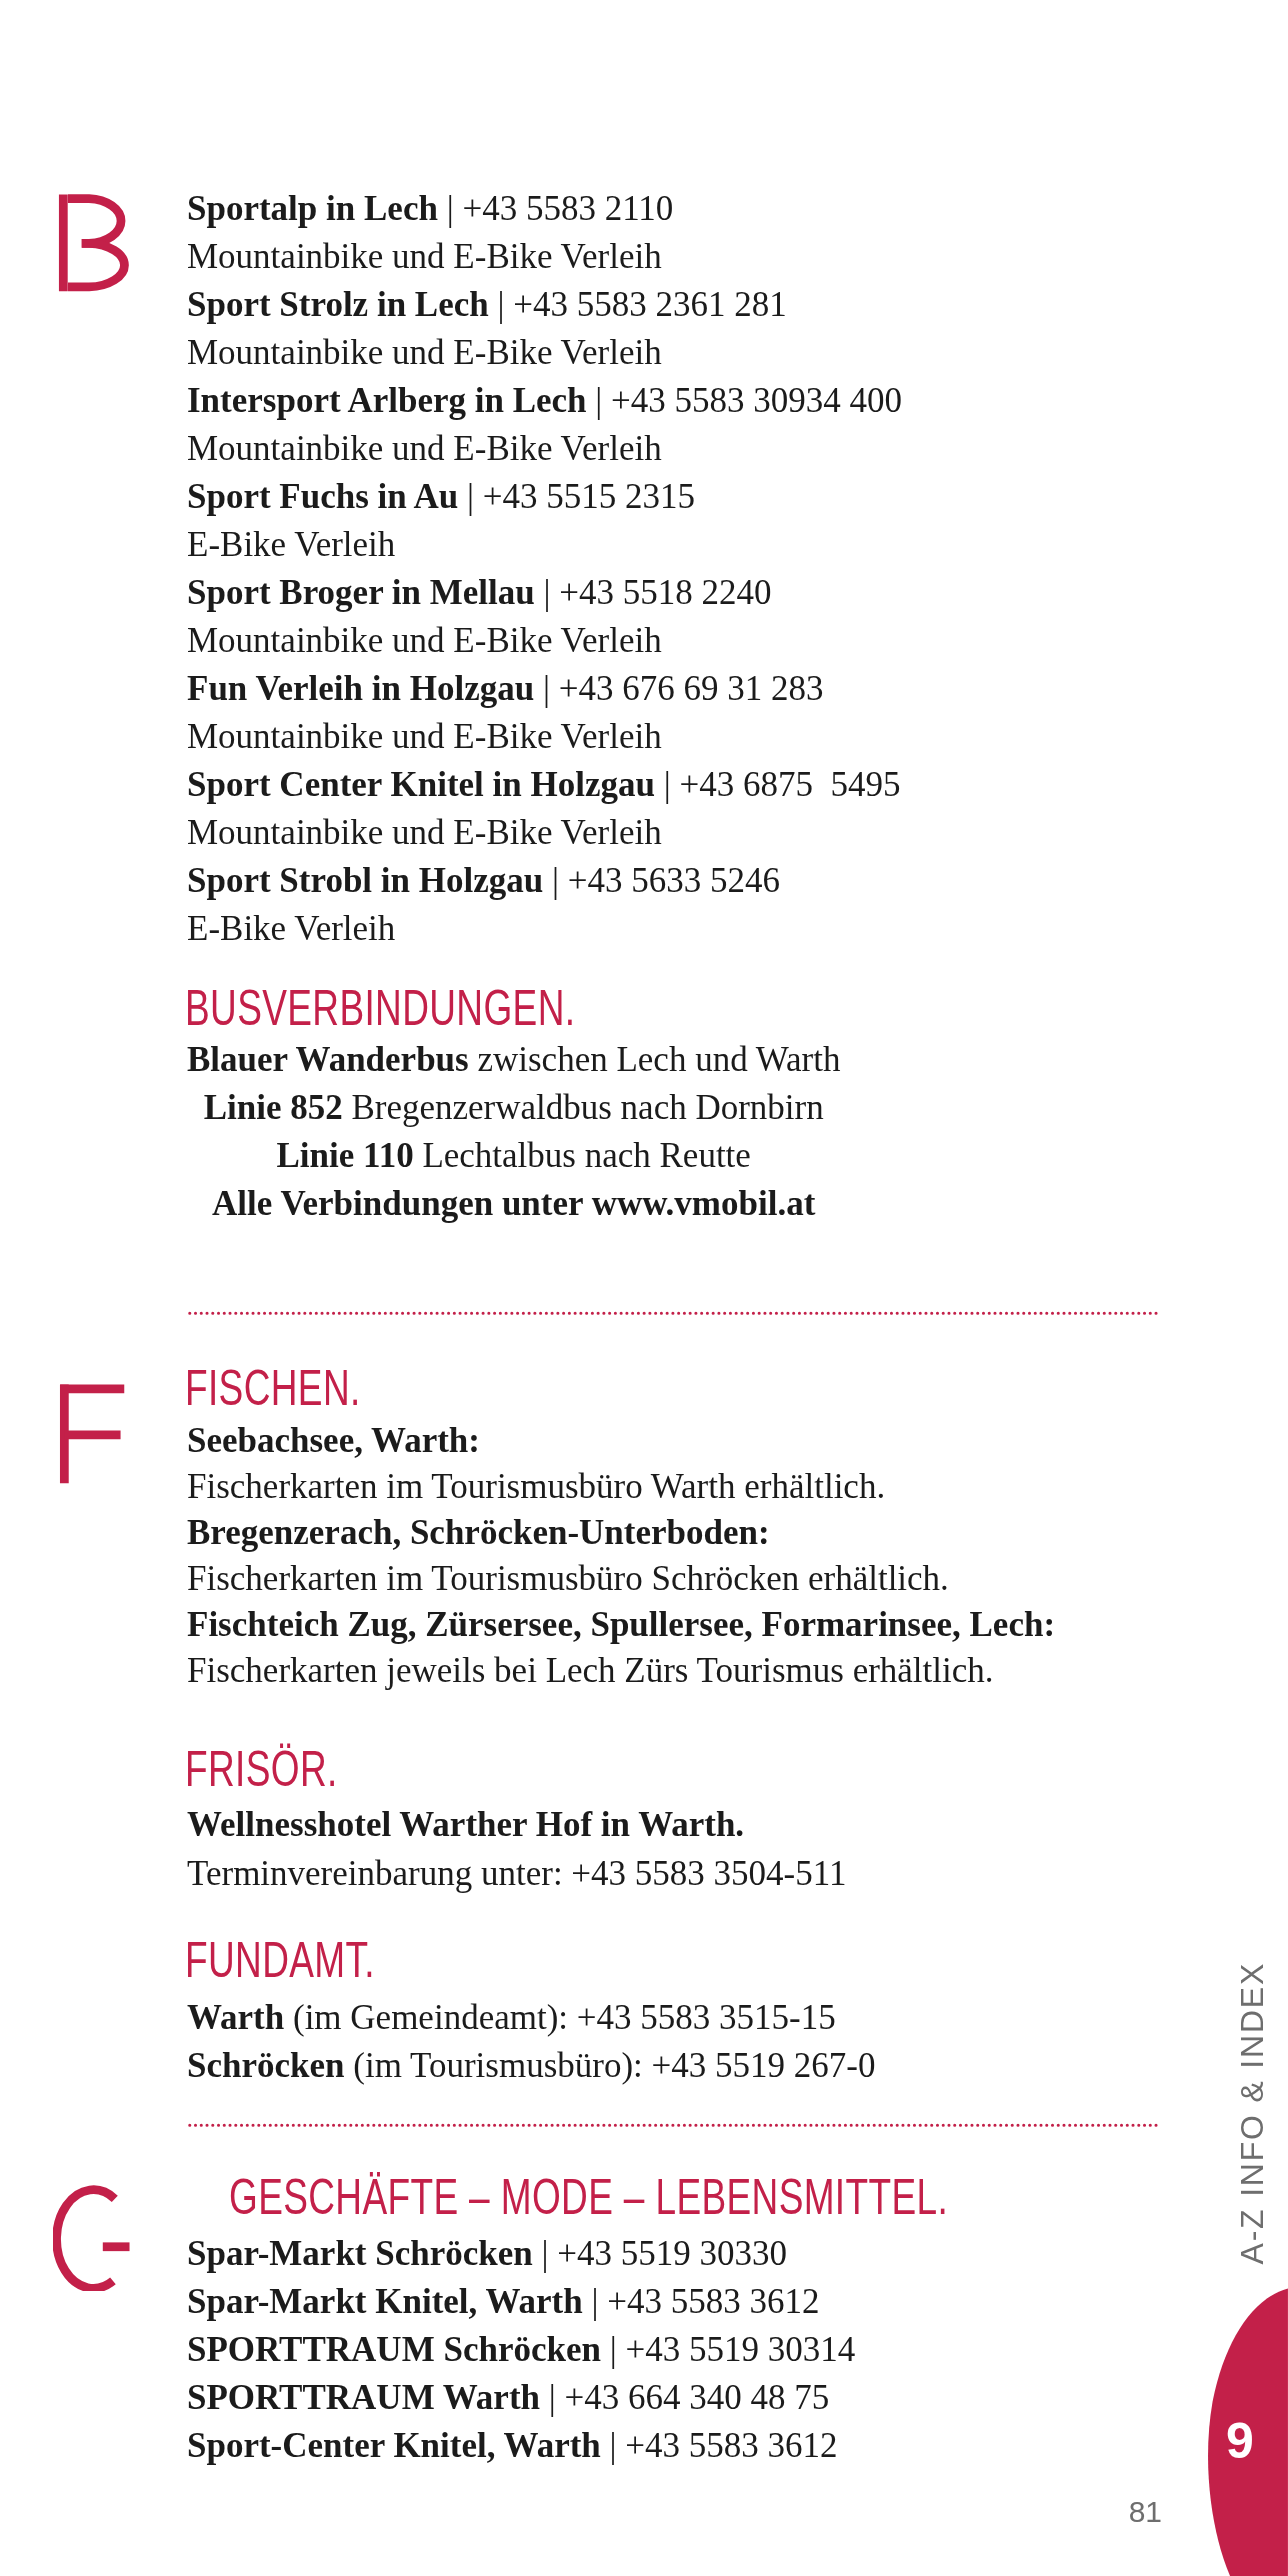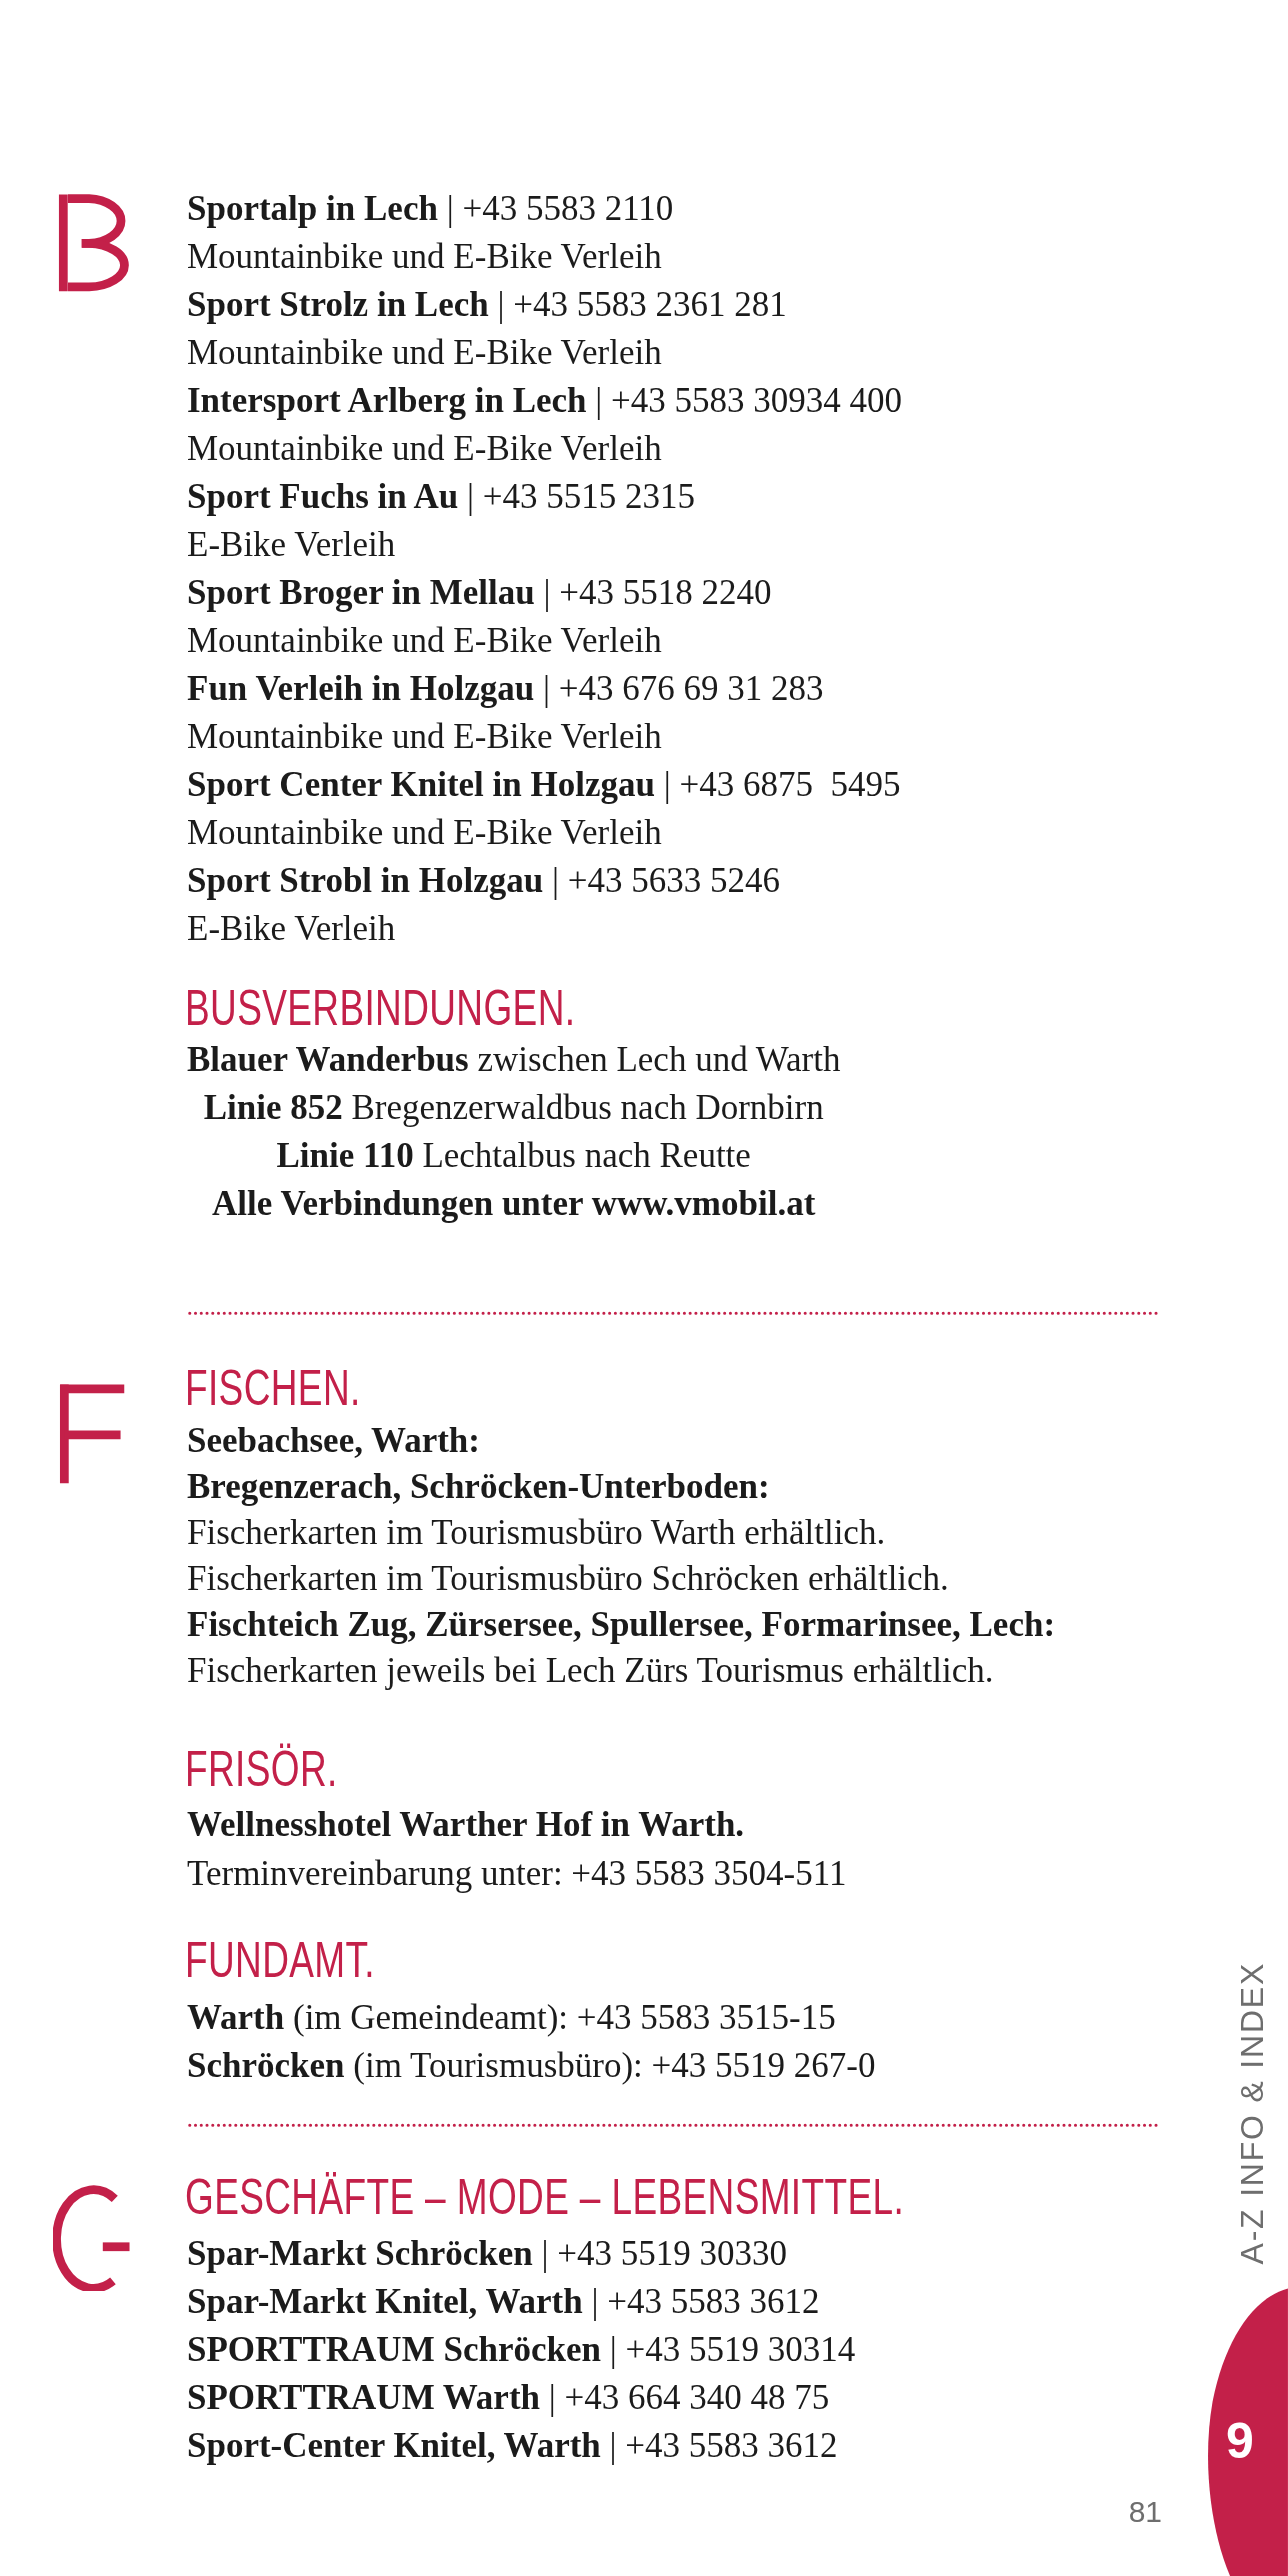--- a/index.html
+++ b/index.html
@@ -86,22 +86,22 @@
         <path d="M 10 5 V 112"></path>
         <path d="M 5.5 9.5 H 75"></path>
         <path d="M 10 59.5 H 71"></path>
       </g>
     </svg>
   </div>
 
   <div class="abs heading" style="top:1363px;"><span class="squeeze">FISCHEN.</span></div>
   <div class="abs entries" style="top:1418px; line-height:46px;">
     <div class="e"><b>Seebachsee, Warth:</b><span></span></div>
+    <div class="e"><b></b><span>Fischerkarten im Tourismusbüro Warth erhältlich.</span></div>
     <div class="e"><b>Bregenzerach, Schröcken-Unterboden:</b><span></span></div>
-    <div class="e"><b></b><span>Fischerkarten im Tourismusbüro Warth erhältlich.</span></div>
     <div class="e"><b></b><span>Fischerkarten im Tourismusbüro Schröcken erhältlich.</span></div>
     <div class="e"><b>Fischteich Zug, Zürsersee, Spullersee, Formarinsee, Lech:</b><span></span></div>
     <div class="e"><b></b><span>Fischerkarten jeweils bei Lech Zürs Tourismus erhältlich.</span></div>
   </div>
 
   <div class="abs heading" style="top:1744px;"><span class="squeeze">FRISÖR.</span></div>
   <div class="abs entries" style="top:1800px; line-height:49px;">
     <div class="e"><b>Wellnesshotel Warther Hof in Warth.</b><span></span></div>
     <div class="e"><b></b><span>Terminvereinbarung unter: +43 5583 3504-511</span></div>
   </div>
@@ -119,21 +119,21 @@
   <div class="abs letter-glyph" style="left:53px; top:2185px;">
     <span class="visually-hidden">G</span>
     <svg width="83" height="106" viewBox="0 0 90 115">
       <g fill="none" stroke="#c32049" stroke-width="9.5" stroke-linecap="butt">
         <path d="M 67 15 A 40 53.5 0 1 0 65 104"></path>
         <path d="M 54 67 H 83"></path>
       </g>
     </svg>
   </div>
 
-  <div class="abs heading" style="top:2172px;"><span class="squeeze">GESCHÄFTE – MODE – LEBENSMITTEL.</span></div>
+  <div class="abs heading" style="top:2172px;margin-left:44px;"><span class="squeeze">GESCHÄFTE – MODE – LEBENSMITTEL.</span></div>
   <div class="abs entries" style="top:2230px; line-height:48px;">
     <div class="e"><b>Spar-Markt Schröcken</b><span> | +43 5519 30330</span></div>
     <div class="e"><b>Spar-Markt Knitel, Warth</b><span> | +43 5583 3612</span></div>
     <div class="e"><b>SPORTTRAUM Schröcken</b><span> | +43 5519 30314</span></div>
     <div class="e"><b>SPORTTRAUM Warth</b><span> | +43 664 340 48 75</span></div>
     <div class="e"><b>Sport-Center Knitel, Warth</b><span> | +43 5583 3612</span></div>
   </div>
 
   <div class="abs side-label" style="left:1105px; top:2099px;">A-Z INFO &amp; INDEX</div>
 

